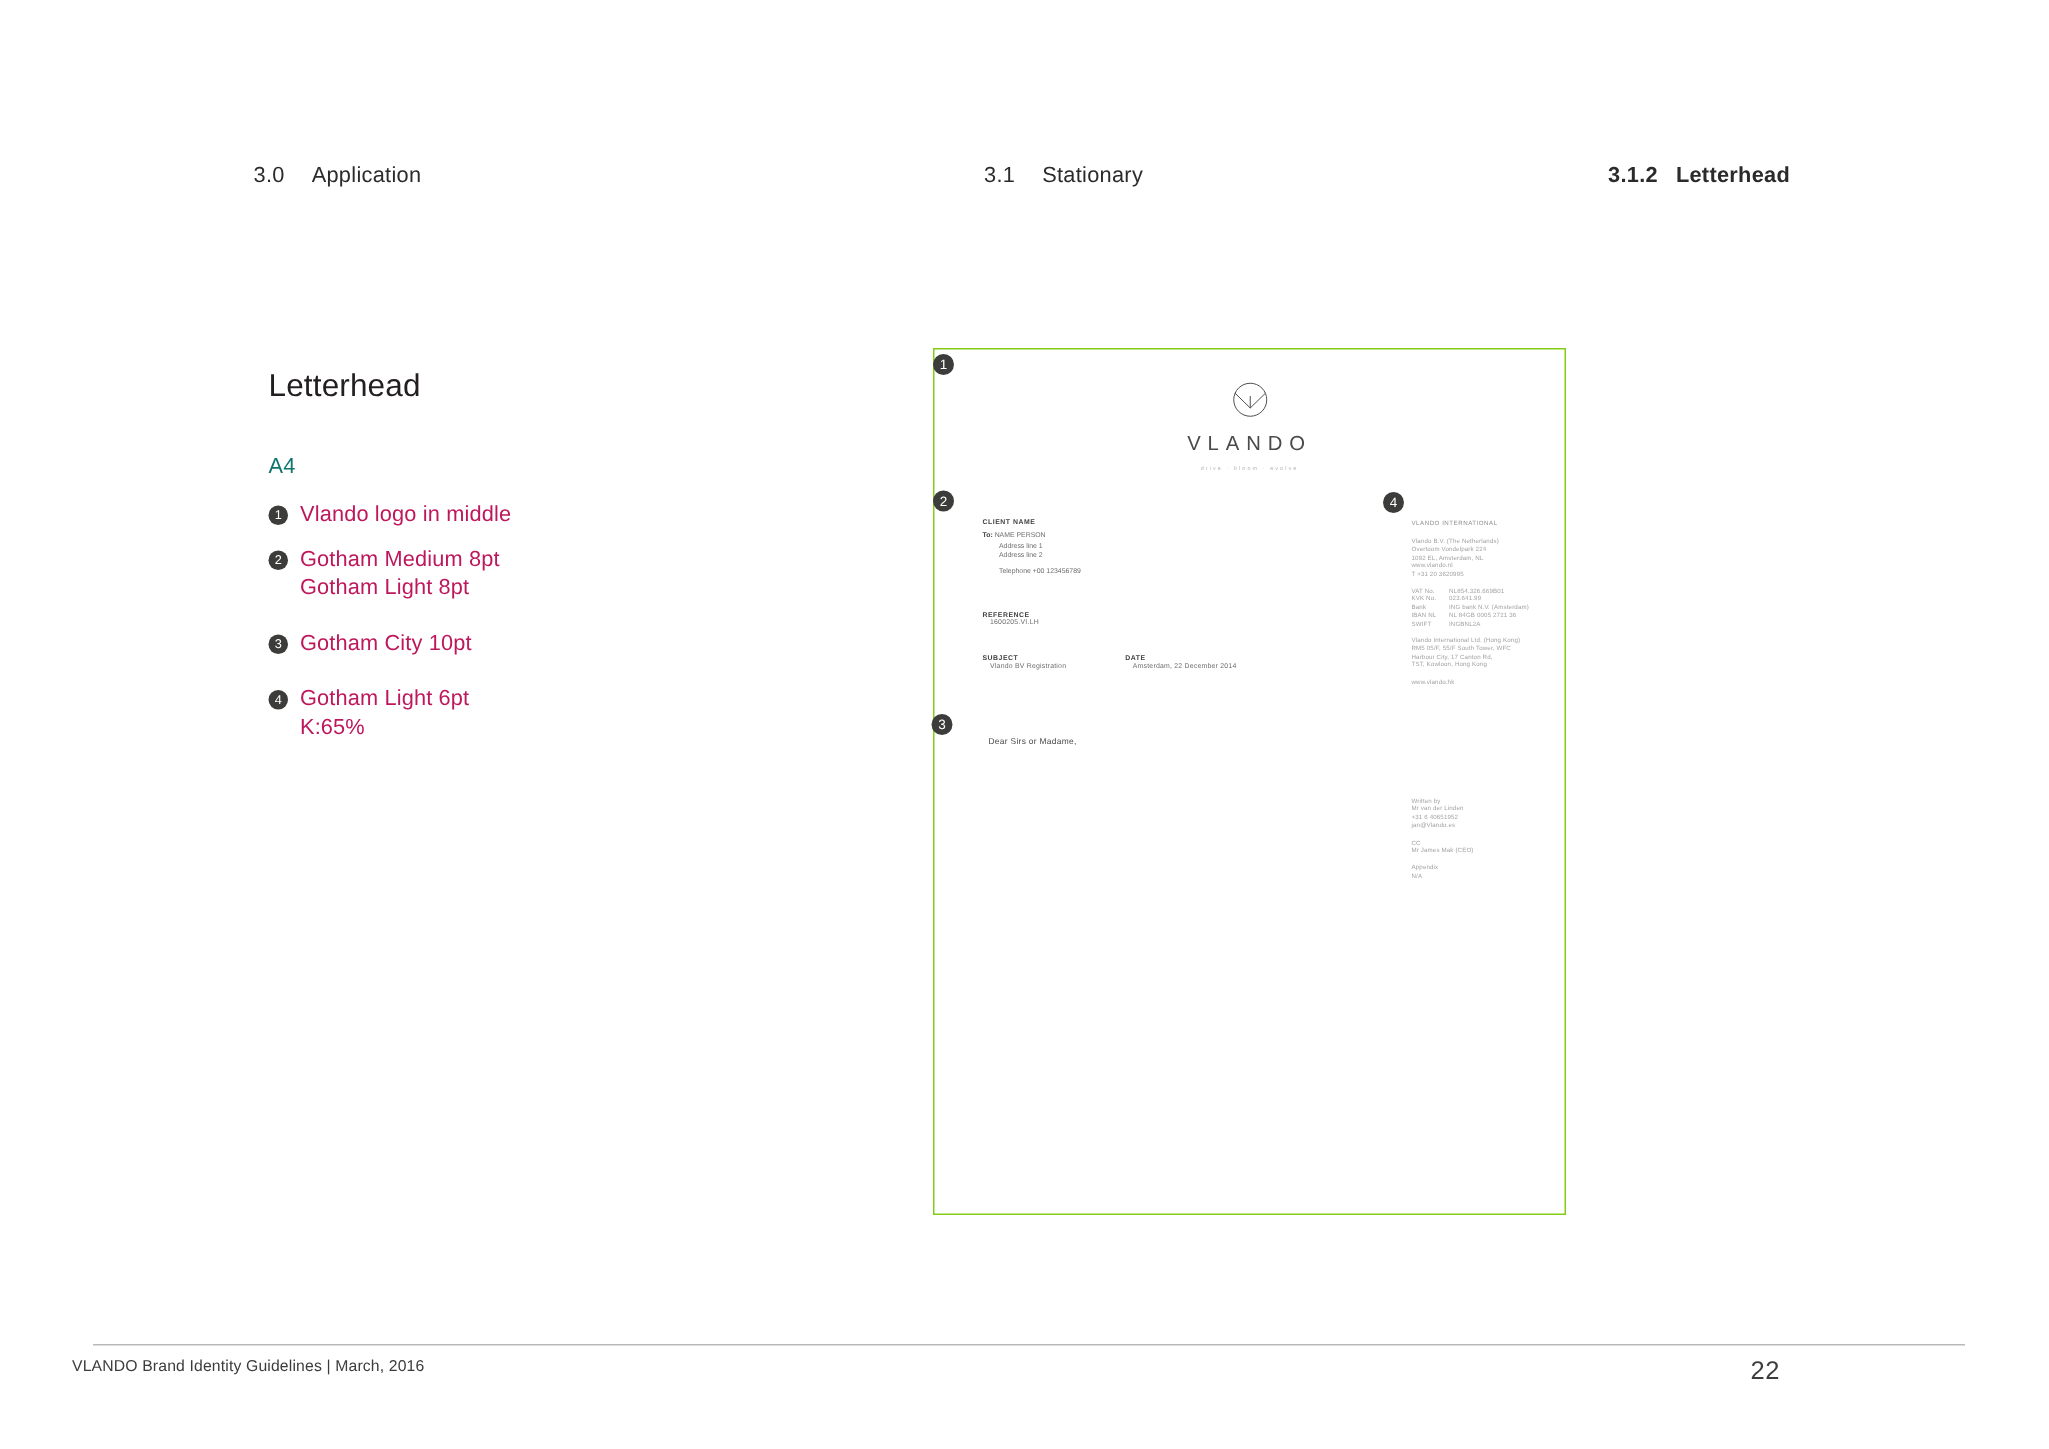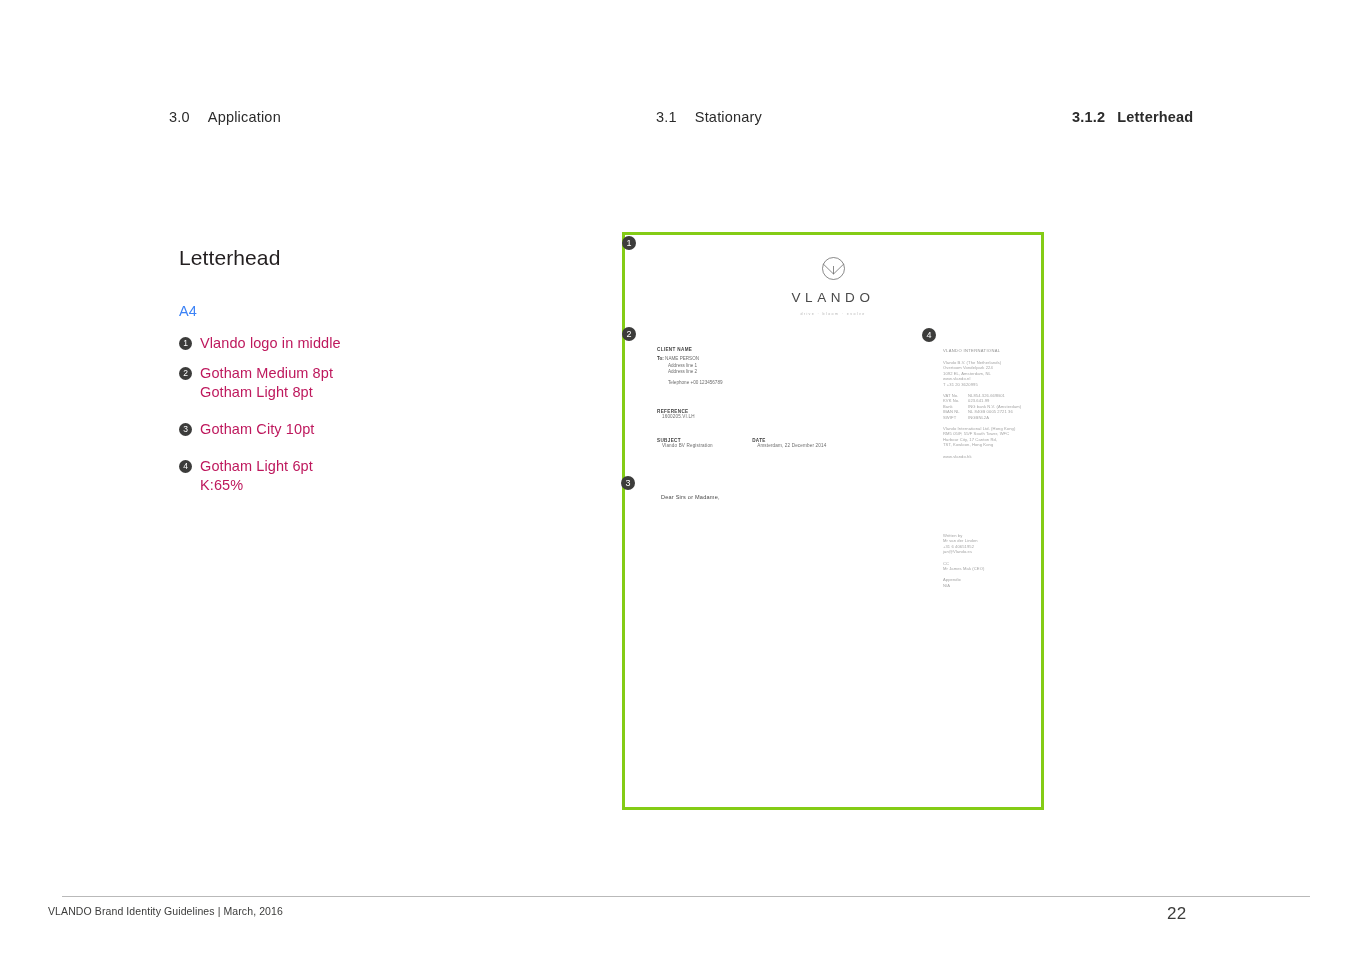--- a/index.html
+++ b/index.html
@@ -37,21 +37,21 @@
   .spec-col { position: absolute; left: 179px; top: 246px; width: 360px; }
   .spec-title {
     font-size: 21px;
     font-weight: 400;
     color: #231f20;
     letter-spacing: 0.1px;
     margin: 0 0 33px 0;
   }
   .spec-size {
     font-size: 14.5px;
-    color: #3b82f6;
+    color: #0f766e;
     margin: 0 0 15px 0;
     letter-spacing: 0.1px;
   }
   .spec-item {
     display: flex;
     align-items: flex-start;
     margin-bottom: 11px;
   }
   .spec-item.gap { margin-top: 18px; }
   .badge {
@@ -77,21 +77,21 @@
   .spec-text .l2 { display: block; }
 
   
   .sheet {
     position: absolute;
     left: 622px;
     top: 232px;
     width: 422px;
     height: 578px;
     background: #ffffff;
-    border: 3px solid #84cc16;
+    border: 1px solid #84cc16;
     box-sizing: border-box;
   }
 
   
   .marker {
     position: absolute;
     width: 14px;
     height: 14px;
     border-radius: 50%;
     background: #3c3c3b;

